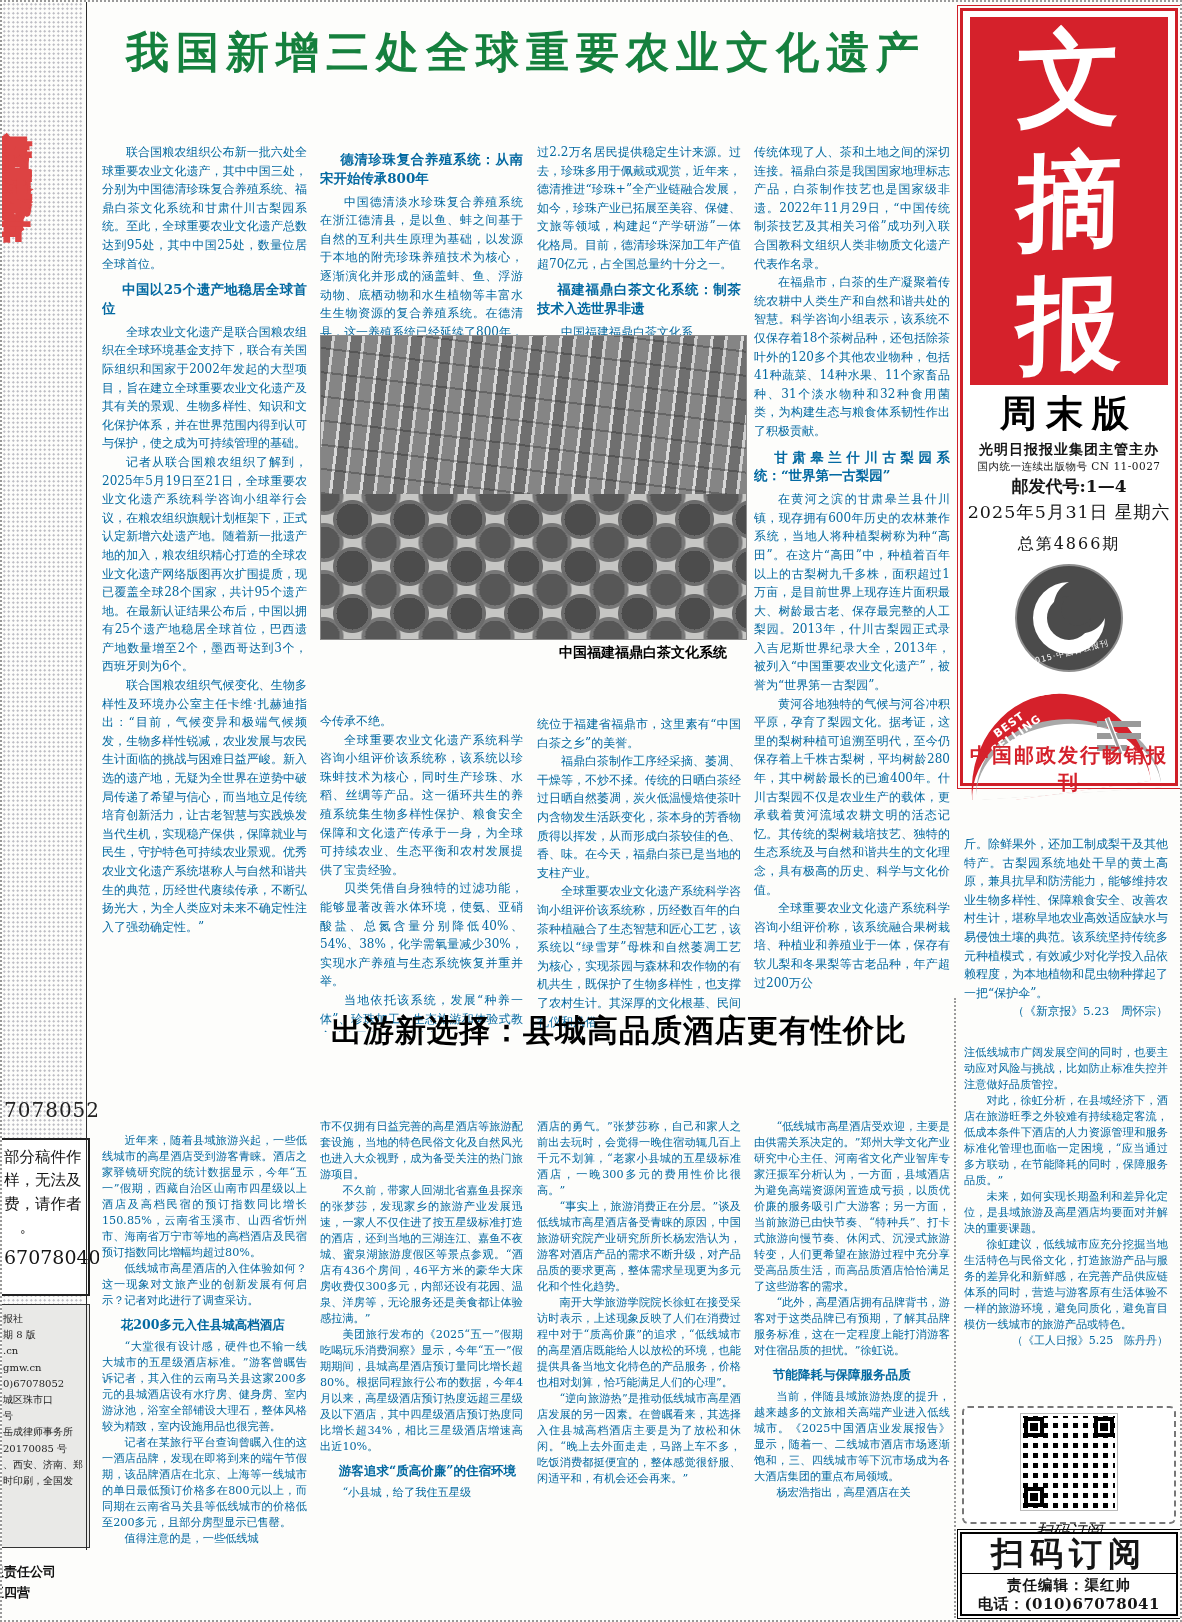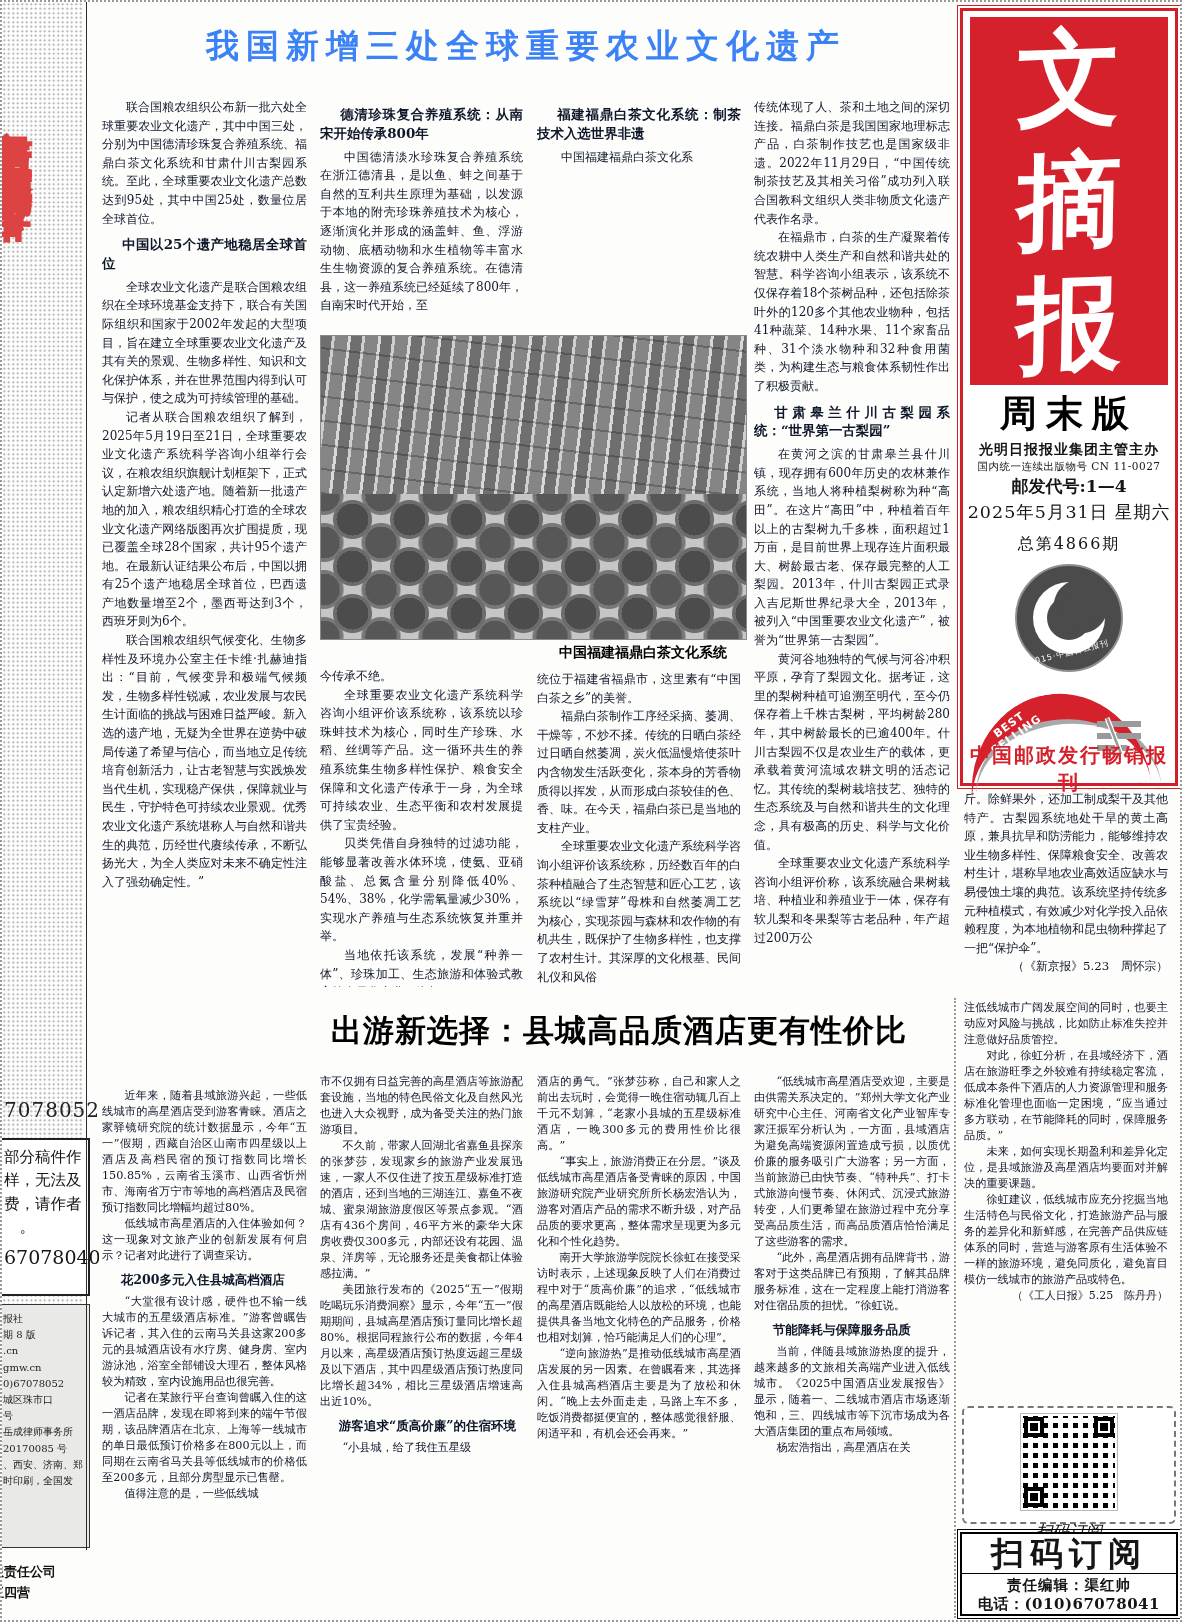--- a/index.html
+++ b/index.html
@@ -24,28 +24,28 @@
   .notice-box .c-line:last-child{font-size:19px;margin-top:4px;}
   .gray-box{position:absolute;left:-30px;top:1302px;width:118px;height:244px;
     border:1.5px solid #333;background:#e9e9e7;padding:6px 2px 4px 30px;box-sizing:border-box;
     font-size:10px;line-height:1.62;color:#222;}
   .strip-bottom{position:absolute;left:-24px;top:1560px;width:120px;
     font-size:13px;font-weight:bold;line-height:1.6;color:#111;}
 
   
   .headline-top{position:absolute;left:100px;top:22px;width:848px;text-align:center;
     font-family:Liberation Sans, sans-serif;font-weight:bold;
-    font-size:33px;letter-spacing:7px;color:#3b82f6;}
+    font-size:43px;letter-spacing:7px;color:#15803d;}
   .headline-bottom{position:absolute;left:318px;top:1008px;width:598px;text-align:center;
     font-family:"DejaVu Serif","Liberation Serif",serif;font-weight:bold;
     font-size:31px;letter-spacing:1px;color:#000;}
 
   
   .col{position:absolute;overflow:hidden;text-align:justify;
-    font-size:12px;line-height:1.55;color:#0f172a;}
+    font-size:12px;line-height:1.55;color:#0369a1;margin-top:45px;}
   .col p{margin:0;}
   .para{text-indent:2em;}
   .para.cont{text-indent:0;}
   .subhead{font-weight:bold;font-size:1.12em;line-height:1.4;margin:7px 0 5px;text-indent:1.5em;}
   .attr-line{text-align:right;text-indent:0;margin-top:6px;font-size:0.98em;}
   .tight{font-size:11.2px;line-height:1.43;}
 
   
   .photo{position:absolute;left:318px;top:333px;width:427px;height:305px;overflow:hidden;
     background:#b5b5b5;border:1px solid #8a8a8a;box-sizing:border-box;}
@@ -166,20 +166,21 @@
       <div class="subhead">德清珍珠复合养殖系统：从南宋开始传承800年</div>
       <p class="para">中国德清淡水珍珠复合养殖系统在浙江德清县，是以鱼、蚌之间基于自然的互利共生原理为基础，以发源于本地的附壳珍珠养殖技术为核心，逐渐演化并形成的涵盖蚌、鱼、浮游动物、底栖动物和水生植物等丰富水生生物资源的复合养殖系统。在德清县，这一养殖系统已经延续了800年，自南宋时代开始，至</p>
     </div>
   <div class="col" style="left:318px;top:665px;width:203px;height:320px;">
       <p class="para cont">今传承不绝。</p>
       <p class="para">全球重要农业文化遗产系统科学咨询小组评价该系统称，该系统以珍珠蚌技术为核心，同时生产珍珠、水稻、丝绸等产品。这一循环共生的养殖系统集生物多样性保护、粮食安全保障和文化遗产传承于一身，为全球可持续农业、生态平衡和农村发展提供了宝贵经验。</p>
       <p class="para">贝类凭借自身独特的过滤功能，能够显著改善水体环境，使氨、亚硝酸盐、总氮含量分别降低40%、54%、38%，化学需氧量减少30%，实现水产养殖与生态系统恢复并重并举。</p>
       <p class="para">当地依托该系统，发展“种养一体”、珍珠加工、生态旅游和体验式教育等多元化产业，为超</p>
     </div>
   <div class="col" style="left:535px;top:96px;width:204px;height:238px;">
+      <p class="para cont">过2.2万名居民提供稳定生计来源。过去，珍珠多用于佩戴或观赏，近年来，德清推进“珍珠+”全产业链融合发展，如今，珍珠产业已拓展至美容、保健、文旅等领域，构建起“产学研游”一体化格局。目前，德清珍珠深加工年产值超70亿元，占全国总量约十分之一。</p>
       <div class="subhead">福建福鼎白茶文化系统：制茶技术入选世界非遗</div>
       <p class="para">中国福建福鼎白茶文化系</p>
     </div>
   <div class="col" style="left:535px;top:668px;width:204px;height:317px;">
       <p class="para cont">统位于福建省福鼎市，这里素有“中国白茶之乡”的美誉。</p>
       <p class="para">福鼎白茶制作工序经采摘、萎凋、干燥等，不炒不揉。传统的日晒白茶经过日晒自然萎凋，炭火低温慢焙使茶叶内含物发生活跃变化，茶本身的芳香物质得以挥发，从而形成白茶较佳的色、香、味。在今天，福鼎白茶已是当地的支柱产业。</p>
       <p class="para">全球重要农业文化遗产系统科学咨询小组评价该系统称，历经数百年的白茶种植融合了生态智慧和匠心工艺，该系统以“绿雪芽”母株和自然萎凋工艺为核心，实现茶园与森林和农作物的有机共生，既保护了生物多样性，也支撑了农村生计。其深厚的文化根基、民间礼仪和风俗</p>
     </div>
   <div class="col" style="left:752px;top:96px;width:196px;height:888px;">
       <p class="para cont">传统体现了人、茶和土地之间的深切连接。福鼎白茶是我国国家地理标志产品，白茶制作技艺也是国家级非遗。2022年11月29日，“中国传统制茶技艺及其相关习俗”成功列入联合国教科文组织人类非物质文化遗产代表作名录。</p>

